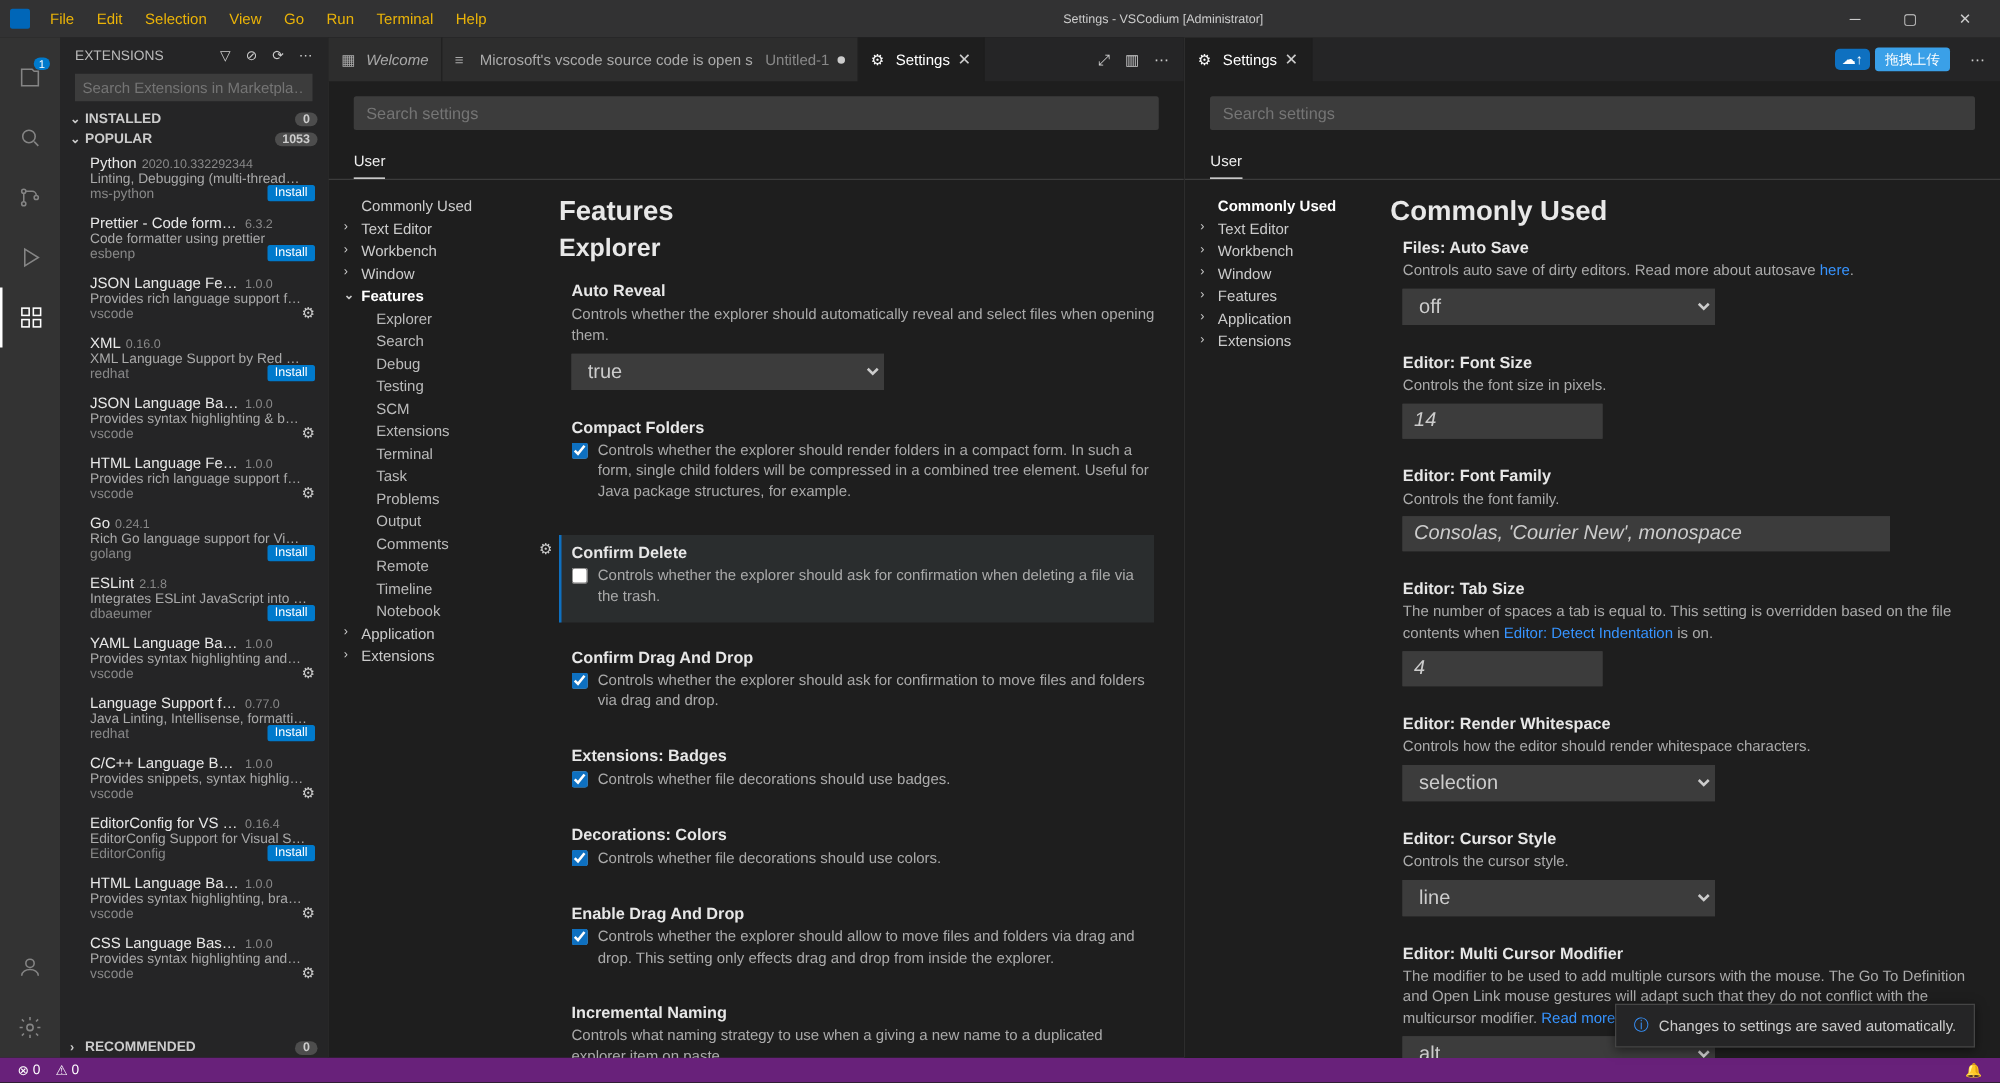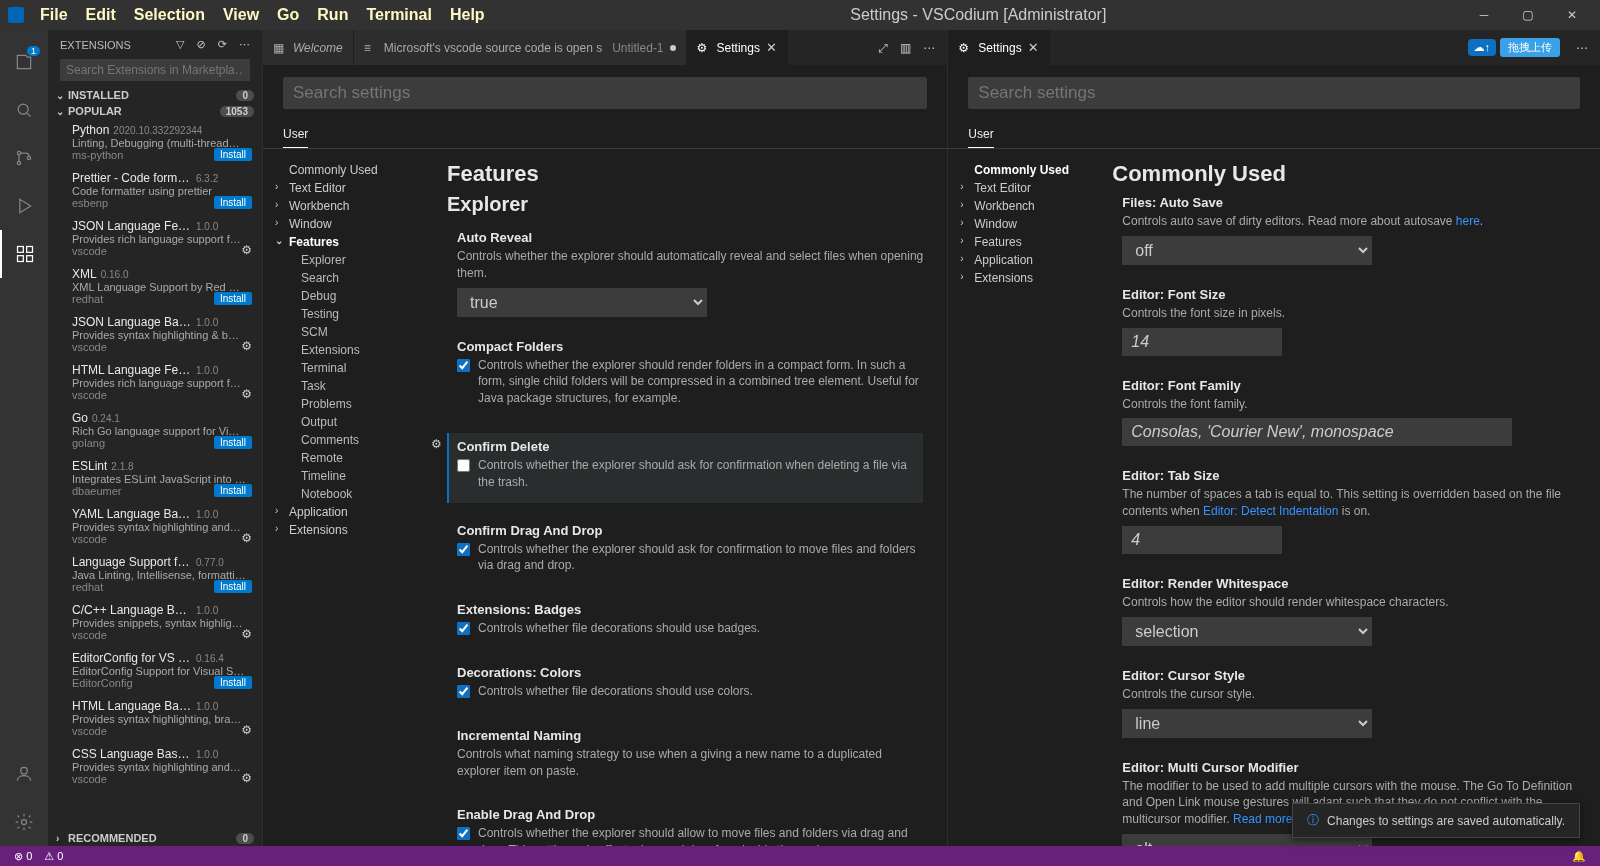--- a/index.html
+++ b/index.html
@@ -1,21 +1,21 @@
 <!DOCTYPE html>
 <html><head>
 <meta charset="utf-8">
 <style>
 * { margin: 0; padding: 0; box-sizing: border-box; font-family: "Segoe UI", Tahoma, sans-serif; }
 body { background: #1e1e1e; color: #ccc; font-size: 12px; overflow: hidden; width: 1600px; height: 866px; }
 .titlebar { height: 30px; background: #323233; display: flex; align-items: center; padding: 0 8px; }
 .titlebar .logo { width: 16px; height: 16px; background: #0066b8; margin-right: 8px; border-radius: 2px; }
 .titlebar .menu { display: flex; gap: 2px; }
-.titlebar .menu span { padding: 4px 8px; cursor: pointer; color: #fef9c3; font-size: 16px; font-weight: bold; }
-.titlebar .title { flex: 1; text-align: center; color: #ccc; font-size: 16px; }
+.titlebar .menu span { padding: 4px 8px; cursor: pointer; color: #eab308; font-size: 12px; }
+.titlebar .title { flex: 1; text-align: center; color: #ccc; font-size: 10px; }
 .titlebar .win-controls { display: flex; gap: 4px; }
 .titlebar .win-controls span { width: 40px; height: 30px; display: flex; align-items: center; justify-content: center; cursor: pointer; color: #ccc; }
 
 .main { display: flex; height: 816px; }
 .activity-bar { width: 48px; background: #333; display: flex; flex-direction: column; align-items: center; padding-top: 8px; }
 .activity-bar .item { width: 48px; height: 48px; display: flex; align-items: center; justify-content: center; cursor: pointer; color: #858585; position: relative; }
 .activity-bar .item.active { color: #fff; border-left: 2px solid #fff; }
 .activity-bar .item.badge::after { content: "1"; position: absolute; top: 8px; right: 8px; background: #007acc; color: #fff; font-size: 9px; border-radius: 8px; padding: 0 4px; }
 .activity-bar .spacer { flex: 1; }
 
@@ -48,21 +48,21 @@
 .tab .icon { width: 14px; height: 14px; }
 .tab .dirty { width: 6px; height: 6px; background: #ccc; border-radius: 50%; }
 .tab .close { color: #ccc; cursor: pointer; font-size: 13px; }
 .tabs-spacer { flex: 1; }
 .tab-actions { display: flex; align-items: center; gap: 12px; padding: 0 12px; color: #ccc; }
 .tab-actions span { cursor: pointer; }
 .upload-badge { display: flex; align-items: center; gap: 4px; background: transparent; padding: 0 4px; }
 .upload-badge .icon-wrap { background: #0e70c0; border-radius: 4px; padding: 2px 6px; color: #fff; font-size: 11px; }
 .upload-badge .text { background: #3aa0e8; color: #fff; padding: 2px 8px; border-radius: 3px; font-size: 11px; }
 .settings-search-wrap { padding: 12px 20px 6px; }
-.settings-search { width: 100%; background: #3c3c3c; border: none; padding: 6px 10px; color: #f0abfc; font-size: 17px; outline: none; border-radius: 2px; }
+.settings-search { width: 100%; background: #3c3c3c; border: none; padding: 6px 10px; color: #f0abfc; font-size: 13px; outline: none; border-radius: 2px; }
 .settings-tabs { padding: 6px 20px 0; border-bottom: 1px solid #3c3c3c; }
 .settings-tabs .stab { display: inline-block; padding: 6px 0; border-bottom: 1px solid #fff; color: #eee; font-size: 12px; }
 .settings-content { flex: 1; display: flex; overflow: hidden; }
 .settings-toc { width: 160px; padding: 12px 0 12px 8px; font-size: 12px; overflow-y: auto; }
 .toc-item { padding: 2px 8px 2px 18px; color: #ccc; cursor: pointer; position: relative; white-space: nowrap; }
 .toc-item.top { padding-left: 18px; font-weight: 500; }
 .toc-item.sub { padding-left: 30px; color: #bbb; }
 .toc-item .chev { position: absolute; left: 4px; top: 2px; font-size: 10px; color: #ccc; }
 .toc-item.active { color: #fff; font-weight: 600; }
 .settings-list { flex: 1; padding: 12px 24px; overflow-y: auto; }
@@ -441,31 +441,31 @@
 
           <div class="setting">
             <div class="title">Decorations: Colors</div>
             <div class="checkbox-row">
                 <input type="checkbox" checked="" style="">
                 <span class="desc">Controls whether file decorations should use colors.</span>
               </div>
           </div>
 
           <div class="setting">
-            <div class="title">Incremental Naming</div>
-            <div class="desc">Controls what naming strategy to use when a giving a new name to a duplicated explorer item on paste.</div>
-
-          </div>
-
-          <div class="setting">
             <div class="title">Enable Drag And Drop</div>
             <div class="checkbox-row">
                 <input type="checkbox" checked="" style="">
                 <span class="desc">Controls whether the explorer should allow to move files and folders via drag and drop. This setting only effects drag and drop from inside the explorer.</span>
               </div>
+          </div>
+
+          <div class="setting">
+            <div class="title">Incremental Naming</div>
+            <div class="desc">Controls what naming strategy to use when a giving a new name to a duplicated explorer item on paste.</div>
+
           </div>
         </div>
       </div>
     </div>
 
     <div class="editor-group" style="flex:1">
       <div class="tabs">
         <div class="tab active">
           <span class="icon icon-sm">⚙</span>
           <span>Settings</span>

